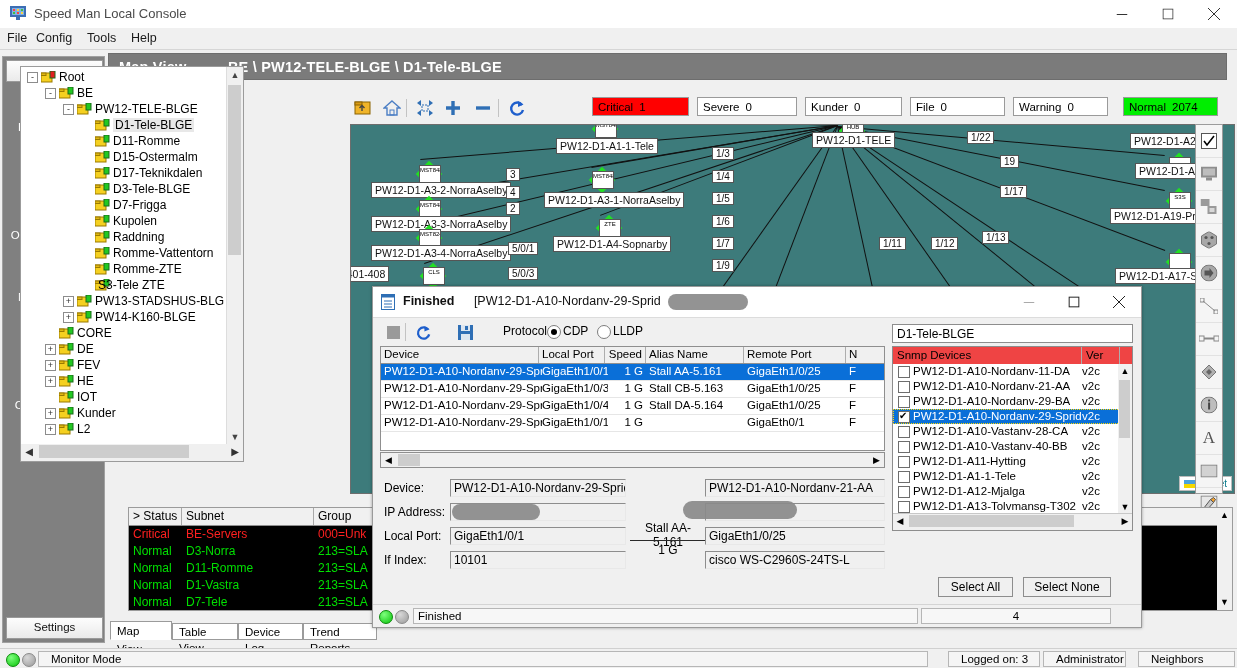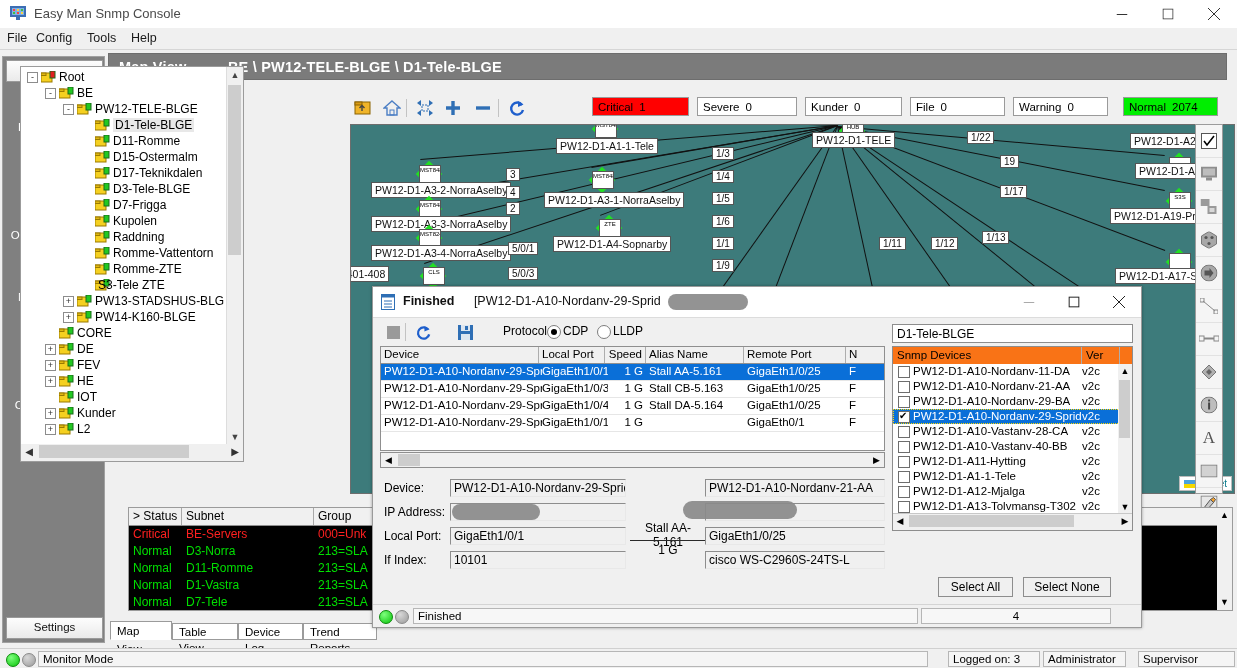--- a/index.html
+++ b/index.html
@@ -114,21 +114,21 @@
   .tabs{position:absolute;left:110px;top:621px;height:19px;}
   .tab{position:absolute;top:2px;height:17px;border:1px solid #9b9b9b;background:#fff;
     font-size:11.5px;line-height:16px;padding:0 6px;box-sizing:border-box;cursor:default;}
   .tab.active{top:0;height:19px;line-height:18px;border-bottom-color:#fff;background:#fff;}
 
   
   .statusbar{position:absolute;left:0;top:648px;width:1237px;height:20px;background:#f0f0f0;
     border-top:1px solid #d0d0d0;}
   .sb-led{position:absolute;top:4px;width:12px;height:12px;border-radius:50%;}
   .sb-fld{position:absolute;top:2px;height:16px;border:1px solid #b6b6b6;background:#f5f5f5;
-    font-size:11.5px;line-height:15px;padding-left:4px;box-sizing:border-box;}
+    font-size:11.5px;line-height:15px;padding-left:12px;box-sizing:border-box;}
 
   
   .dlg{position:absolute;left:372px;top:286px;width:768px;height:340px;background:#f0f0f0;
     border:1px solid #9a9a9a;box-shadow:0 0 3px rgba(0,0,0,.35);}
   .dlg-tb{position:absolute;left:0;top:0;width:100%;height:30px;background:#fff;}
   .dlg-tb .dico{position:absolute;left:8px;top:7px;}
   .dlg-tb .dtitle{position:absolute;left:30px;top:7px;font-size:12.5px;color:#111;white-space:nowrap;}
   .dlg-tb .wb{position:absolute;top:0;width:45px;height:29px;cursor:default;}
   .dlg-tb .wb svg{position:absolute;left:50%;top:50%;transform:translate(-50%,-50%);}
   .dlg-sep{position:absolute;left:0;top:30px;width:100%;height:1px;background:#dcdcdc;}
@@ -161,21 +161,21 @@
     font-size:12px;line-height:17px;padding-left:3px;box-sizing:border-box;white-space:nowrap;overflow:hidden;}
   .redact{position:absolute;background:#8a8a8a;border-radius:9px;opacity:.92;}
   .linkline{position:absolute;height:1px;background:#2a2a2a;}
   .linkcap{position:absolute;font-size:12px;text-align:center;}
 
   
   .snmp-top{position:absolute;left:519px;top:37px;width:241px;height:19px;background:#fff;
     border:1px solid #8d8d8d;font-size:12px;line-height:18px;padding-left:4px;box-sizing:border-box;}
   .snmp{position:absolute;left:519px;top:59px;width:241px;height:185px;background:#f6f6f6;
     border:1px solid #8d8d8d;box-sizing:border-box;overflow:hidden;}
-  .snmp .sh{position:relative;height:17px;background:#f97316;border-bottom:1px solid #9a9a9a;}
+  .snmp .sh{position:relative;height:17px;background:#ef4444;border-bottom:1px solid #9a9a9a;}
   .snmp .sh div{position:absolute;top:0;height:17px;font-size:11.5px;line-height:16px;padding-left:4px;box-sizing:border-box;border-right:1px solid #adadad;}
   .snmp .body{position:absolute;left:0;top:17px;right:0;bottom:16px;background:#fff;overflow:hidden;}
   .snmp .sr{position:relative;height:15px;font-size:11.5px;line-height:14px;cursor:default;}
   .snmp .sr.sel{background:#0a6fd8;color:#fff;outline:1px dotted #ffda00;outline-offset:-1px;}
   .snmp .cb{position:absolute;left:5px;top:2px;width:10px;height:10px;border:1px solid #6d6d6d;background:#fff;}
   .snmp .cb.ck::after{content:"\2714";position:absolute;left:0px;top:-3px;font-size:10px;color:#000;}
   .snmp .nm{position:absolute;left:20px;top:0;white-space:nowrap;}
   .snmp .vr{position:absolute;left:189px;top:0;white-space:nowrap;}
   .snmp-vsb{position:absolute;right:0;top:17px;width:14px;bottom:16px;background:#f0f0f0;}
   .snmp-vsb .a{position:absolute;left:0;width:14px;height:14px;text-align:center;font-size:9px;line-height:14px;}
@@ -205,21 +205,21 @@
         <rect x="2" y="2" width="12" height="7" fill="#7fb2e5"></rect>
         <rect x="3" y="3" width="2" height="2" fill="#ff4040"></rect>
           <rect x="7" y="3" width="2" height="2" fill="#ffd040"></rect>
         <rect x="11" y="3" width="2" height="2" fill="#40c040"></rect>
           <rect x="3" y="6" width="2" height="2" fill="#40c040"></rect>
         <rect x="7" y="6" width="2" height="2" fill="#ff4040"></rect>
           <rect x="11" y="6" width="2" height="2" fill="#ffd040"></rect>
         <rect x="6" y="11" width="4" height="3" fill="#3c6eb4"></rect>
       </svg>
     </span>
-    <span class="tb-text">Easy Man Snmp Console</span>
+    <span class="tb-text">Speed Man Local Console</span>
     <div class="wbtn wbtn-min">
       <svg width="11" height="11">
           <line x1="0" y1="6" x2="11" y2="6" stroke="#333" stroke-width="1"></line>
         </svg>
     </div>
     <div class="wbtn wbtn-max">
       <svg width="11" height="11">
           <rect x="0.5" y="0.5" width="10" height="10" fill="none" stroke="#333"></rect>
         </svg>
     </div>
@@ -697,21 +697,21 @@
     <div id="map-ports">
         <div class="plabel" style="left: 155px; top: 43px;">3</div>
         <div class="plabel" style="left: 155px; top: 61px;">4</div>
         <div class="plabel" style="left: 155px; top: 77px;">2</div>
         <div class="plabel" style="left: 157px; top: 117px;">5/0/1</div>
         <div class="plabel" style="left: 157px; top: 142px;">5/0/3</div>
         <div class="plabel" style="left: 361px; top: 22px;">1/3</div>
         <div class="plabel" style="left: 361px; top: 45px;">1/4</div>
         <div class="plabel" style="left: 361px; top: 67px;">1/5</div>
         <div class="plabel" style="left: 361px; top: 90px;">1/6</div>
-        <div class="plabel" style="left: 361px; top: 112px;">1/1</div>
+        <div class="plabel" style="left: 361px; top: 112px;">1/7</div>
         <div class="plabel" style="left: 361px; top: 134px;">1/9</div>
         <div class="plabel" style="left: 528px; top: 112px;">1/11</div>
         <div class="plabel" style="left: 580px; top: 112px;">1/12</div>
         <div class="plabel" style="left: 631px; top: 106px;">1/13</div>
         <div class="plabel" style="left: 649px; top: 60px;">1/17</div>
         <div class="plabel" style="left: 649px; top: 30px;">19</div>
         <div class="plabel" style="left: 616px; top: 6px;">1/22</div>
       </div>
     <div class="leaflet">
       <i></i><span>Leaflet</span>
@@ -1060,16 +1060,16 @@
       <span class="fl cnt" style="left:548px;width:190px">4</span>
     </div>
   </div>
 
   <div class="statusbar">
     <span class="sb-led" style="left:6px;background:radial-gradient(circle at 35% 30%,#7dff7d,#0ac40a);border:1px solid #0a8a0a"></span>
     <span class="sb-led" style="left:22px;background:radial-gradient(circle at 35% 30%,#d8d8d8,#9a9a9a);border:1px solid #8a8a8a"></span>
     <span class="sb-fld" style="left:38px;width:890px">Monitor Mode</span>
     <span class="sb-fld" style="left:948px;width:92px">Logged on: 3</span>
     <span class="sb-fld" style="left:1043px;width:83px">Administrator</span>
-    <span class="sb-fld" style="left:1138px;width:97px">Supervisor</span>
+    <span class="sb-fld" style="left:1138px;width:97px">Neighbors</span>
   </div>
 
 </div>
 
 </body></html>

